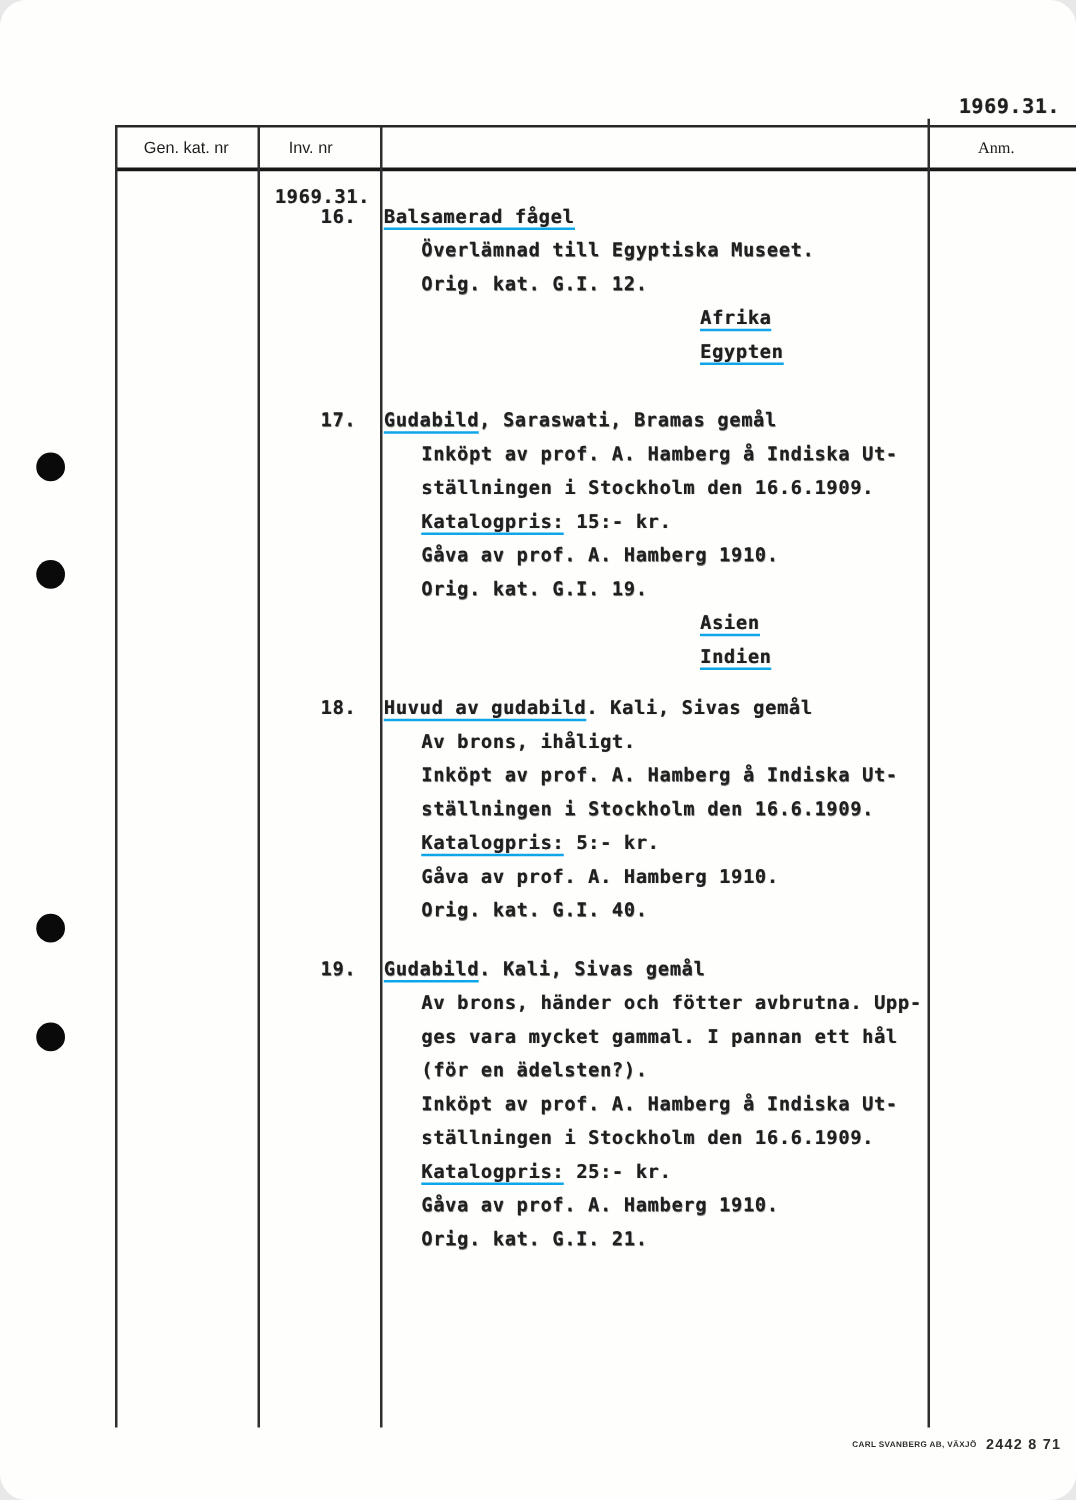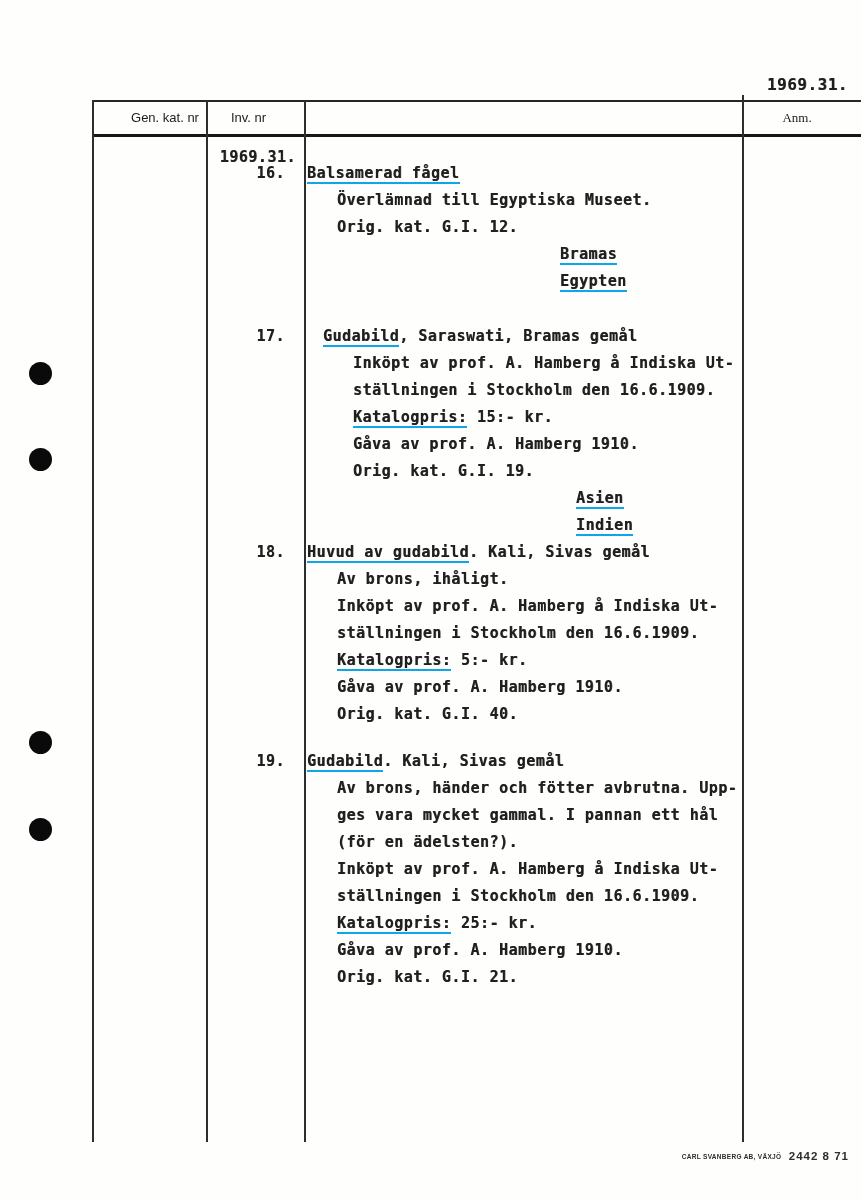--- a/index.html
+++ b/index.html
@@ -1,19 +1,20 @@
 <!DOCTYPE html>
 <html><head>
 <meta charset="utf-8">
 <style>
   html,body{margin:0;padding:0;background:#e8e8e8;}
   .sheet{
     position:relative;width:861px;height:1200px;margin:0 auto;
     background:#fefefd;overflow:hidden;
     font-family:"DejaVu Sans Mono", monospace;
+    border-radius:21px;
   }
   
   .t{
     font-family:"DejaVu Sans Mono", monospace;
     font-weight:bold;font-size:15px;line-height:27px;
     color:#1f1f1f;letter-spacing:0.5px;
     text-shadow:0.4px 0.4px 0.6px rgba(25,25,25,0.65);
     white-space:nowrap;
   }
   .u{border-bottom:2px solid #0ea5e9;padding-bottom:0;}
@@ -29,21 +30,21 @@
     text-align:center;line-height:20px;
   }
   
   .pagenum{position:absolute;top:71px;right:13px;font-size:16px;}
   
   .invyear{position:absolute;top:146px;left:207px;width:89px;text-align:right;font-size:15px;line-height:22px;}
   
   .entries{position:absolute;left:307px;top:160px;width:440px;}
   .entry{position:relative;}
   .entry:nth-of-type(1){margin-bottom:28px;}
-  .entry:nth-of-type(2){padding-left:16px;}
+  .entry:nth-of-type(2){margin-bottom:14px;}
   .entry:nth-of-type(3){margin-bottom:20px;}
   .entry-number{position:absolute;left:-100px;top:0;width:78px;text-align:right;}
   .body-line{margin-left:30px;}
   .region{margin-left:253px;}
   
   .imprint{position:absolute;right:12px;top:1146px;color:#2d2d2d;white-space:nowrap;
     font-family:"Liberation Sans", sans-serif;}
   .imprint .printer{font-size:6.5px;font-weight:bold;letter-spacing:0.3px;vertical-align:1.5px;}
   .imprint .formcode{font-size:11.5px;font-weight:bold;letter-spacing:1px;margin-left:3px;}
 </style>
@@ -59,34 +60,34 @@
 
   <div class="t pagenum">1969.31.</div>
 
   <div class="hline" style="left:92px;right:0;top:100px;height:2px;"></div>
   <div class="hline" style="left:92px;right:0;top:134px;height:3px;background:#161616;"></div>
   <div class="vline" style="left:92px;top:100px;height:1042px;"></div>
   <div class="vline" style="left:206px;top:100px;height:1042px;"></div>
   <div class="vline" style="left:304px;top:100px;height:1042px;"></div>
   <div class="vline" style="left:742px;top:95px;height:1047px;"></div>
 
-  <div class="colhead" style="left:92px;width:114px;padding-left:16px;">Gen. kat. nr</div>
+  <div class="colhead" style="left:92px;width:114px;">Gen. kat. nr</div>
   <div class="colhead" style="left:206px;width:85px;">Inv. nr</div>
   <div class="colhead" style="left:742px;width:110px;font-family:Liberation Serif, serif;">Anm.</div>
 
   <div class="t invyear">1969.31.</div>
 
   <div class="entries">
   <div class="entry">
     <div class="t entry-number">16.</div>
     <div class="t title"><span class="u">Balsamerad fågel</span><span></span></div>
     <div>
           <div class="t body-line">Överlämnad till Egyptiska Museet.</div>
           <div class="t body-line">Orig. kat. G.I. 12.</div>
-          <div class="t region"><span class="u">Bramas</span></div>
+          <div class="t region"><span class="u">Afrika</span></div>
           <div class="t region"><span class="u">Egypten</span></div>
         </div>
   </div>
 
   <div class="entry">
     <div class="t entry-number">17.</div>
     <div class="t title"><span class="u">Gudabild</span><span>, Saraswati, Bramas gemål</span></div>
     <div>
           <div class="t body-line">Inköpt av prof. A. Hamberg å Indiska Ut-</div>
           <div class="t body-line">ställningen i Stockholm den 16.6.1909.</div>

